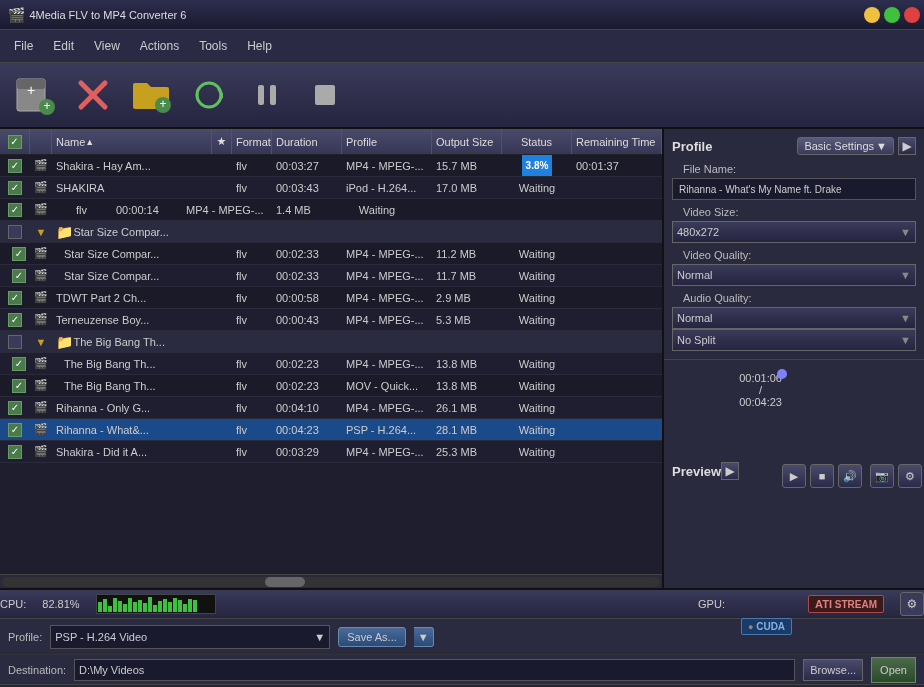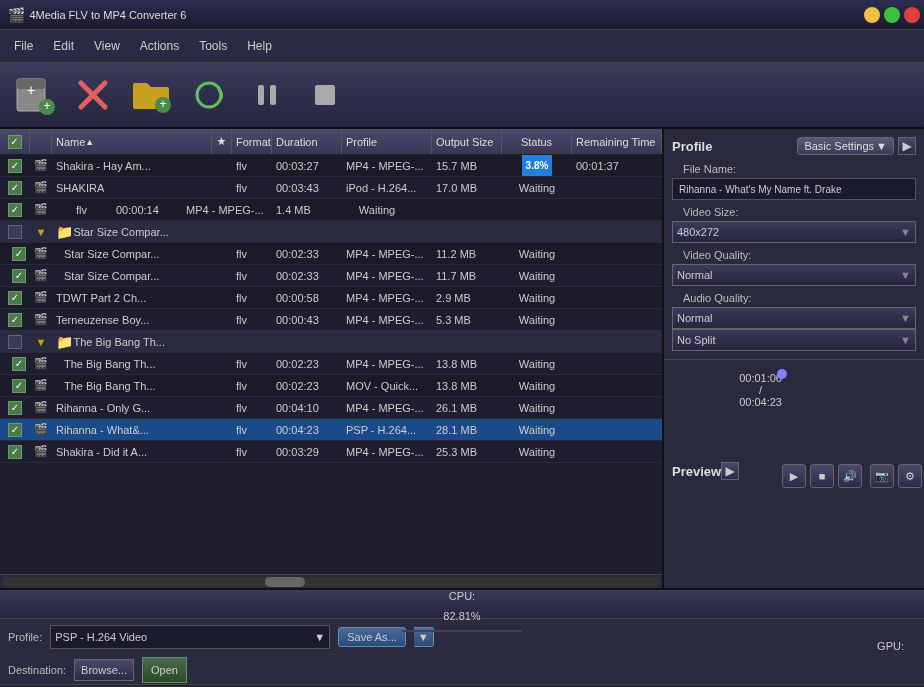--- a/index.html
+++ b/index.html
@@ -343,24 +343,23 @@
       position: absolute;
       left: 40%;
     }
 
     
     #status-bar-bottom {
       height: 30px;
       background: linear-gradient(180deg, #3a3a5a 0%, #252540 100%);
       display: flex;
       align-items: center;
-      padding: 0 20px;
-      gap: 8px;
+      padding: 0 0;
+      gap: 16px;
       border-top: 2px solid #111;
-      flex-direction: column;
     }
     .cpu-label { color: #ccc; font-size: 11px; white-space: nowrap; }
     .cpu-graph {
       width: 120px;
       height: 20px;
       background: #111;
       border: 1px solid #444;
       position: relative;
       overflow: hidden;
     }
@@ -988,20 +987,21 @@
   <div class="profile-select">
     <span>PSP - H.264 Video</span>
     <span>▼</span>
   </div>
   <button class="save-btn">Save As...</button>
   <button class="save-arrow">▼</button>
 </div>
 
 <div id="dest-bar">
   <span class="profile-label">Destination:</span>
+  <input type="text" class="dest-input" value="D:\My Videos" style="">
   <button class="browse-btn">Browse...</button>
   <button class="open-btn">Open</button>
 </div>
 
 <div id="bottom-status">
   <span class="status-text">Completed: <span style="color:#80ff80;">0.4%</span></span>
   <span class="status-text"> | </span>
   <span class="status-text">Time Remaining:</span>
   <span class="status-highlight">00:15:15</span>
   <span class="status-text">Elapsed time: 00:00:03</span>

